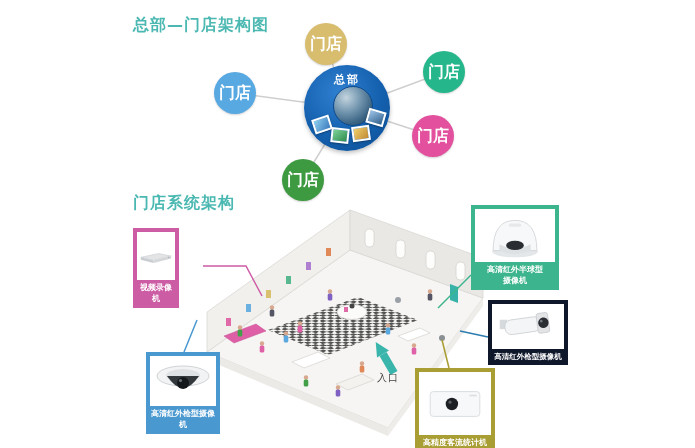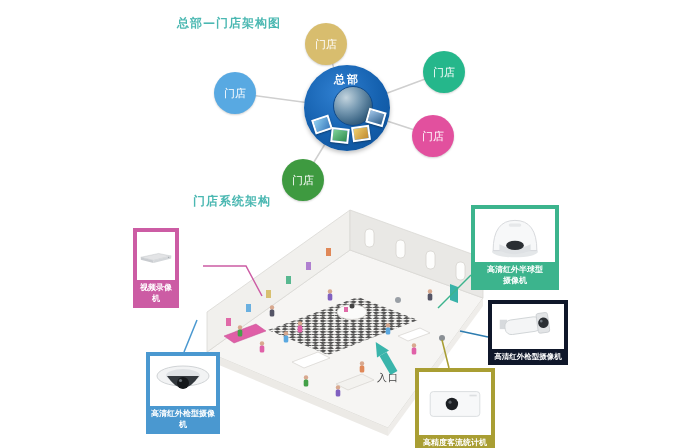--- a/index.html
+++ b/index.html
@@ -3,27 +3,27 @@
 <meta charset="utf-8">
 <style>
   html,body { margin:0; padding:0; }
   body {
     width:695px; height:448px; position:relative; overflow:hidden;
     background:#ffffff; font-family:"DejaVu Sans", sans-serif;
   }
   .abs { position:absolute; }
   svg.scene { position:absolute; left:0; top:0; z-index:0; }
   .section-title {
-    font-size:12px; font-weight:bold; color:#4bb8b2; letter-spacing:1px; z-index:2;margin-left:44px;
+    font-size:16px; font-weight:bold; color:#4bb8b2; letter-spacing:1px; z-index:2;
   }
   
   .store-circle {
     width:42px; height:42px; border-radius:50%; z-index:2;
     display:flex; align-items:center; justify-content:center;
-    color:#fff; font-size:11px; font-weight:normal;
+    color:#fff; font-size:16px; font-weight:bold;
     box-shadow:0 1px 2px rgba(0,0,0,.18);
   }
   .c-tan    { background:#d8bd6e; }
   .c-green  { background:#25b78b; }
   .c-blue   { background:#58a9e2; }
   .c-pink   { background:#e2509e; }
   .c-dgreen { background:#3e9a40; }
   .hub {
     width:86px; height:86px; border-radius:50%; z-index:2;
     background:radial-gradient(circle at 40% 32%, #2f7fd0 0%, #1460ae 55%, #0d4f96 100%);
@@ -154,21 +154,21 @@
     <path d="M449,368 L442,340" stroke="#a99e33"></path>
   </g>
 
   <g>
     <line x1="394" y1="373" x2="383" y2="354" stroke="#3ab5ab" stroke-width="8"></line>
     <polygon points="375.7,342.1 389,350.4 377,357.6" fill="#3ab5ab"></polygon>
   </g>
 </svg>
 
 <div class="abs section-title" style="left:133px; top:15px;">总部—门店架构图</div>
-<div class="abs section-title" style="left:149px; top:193px;">门店系统架构</div>
+<div class="abs section-title" style="left:133px; top:193px;">门店系统架构</div>
 
 <div class="abs hub" style="left:304px; top:65px;">
   <div class="hub-label">总部</div>
   <div class="globe"></div>
   <div class="thumb t1"></div>
   <div class="thumb t2"></div>
   <div class="thumb t3"></div>
   <div class="thumb t4"></div>
 </div>
 

